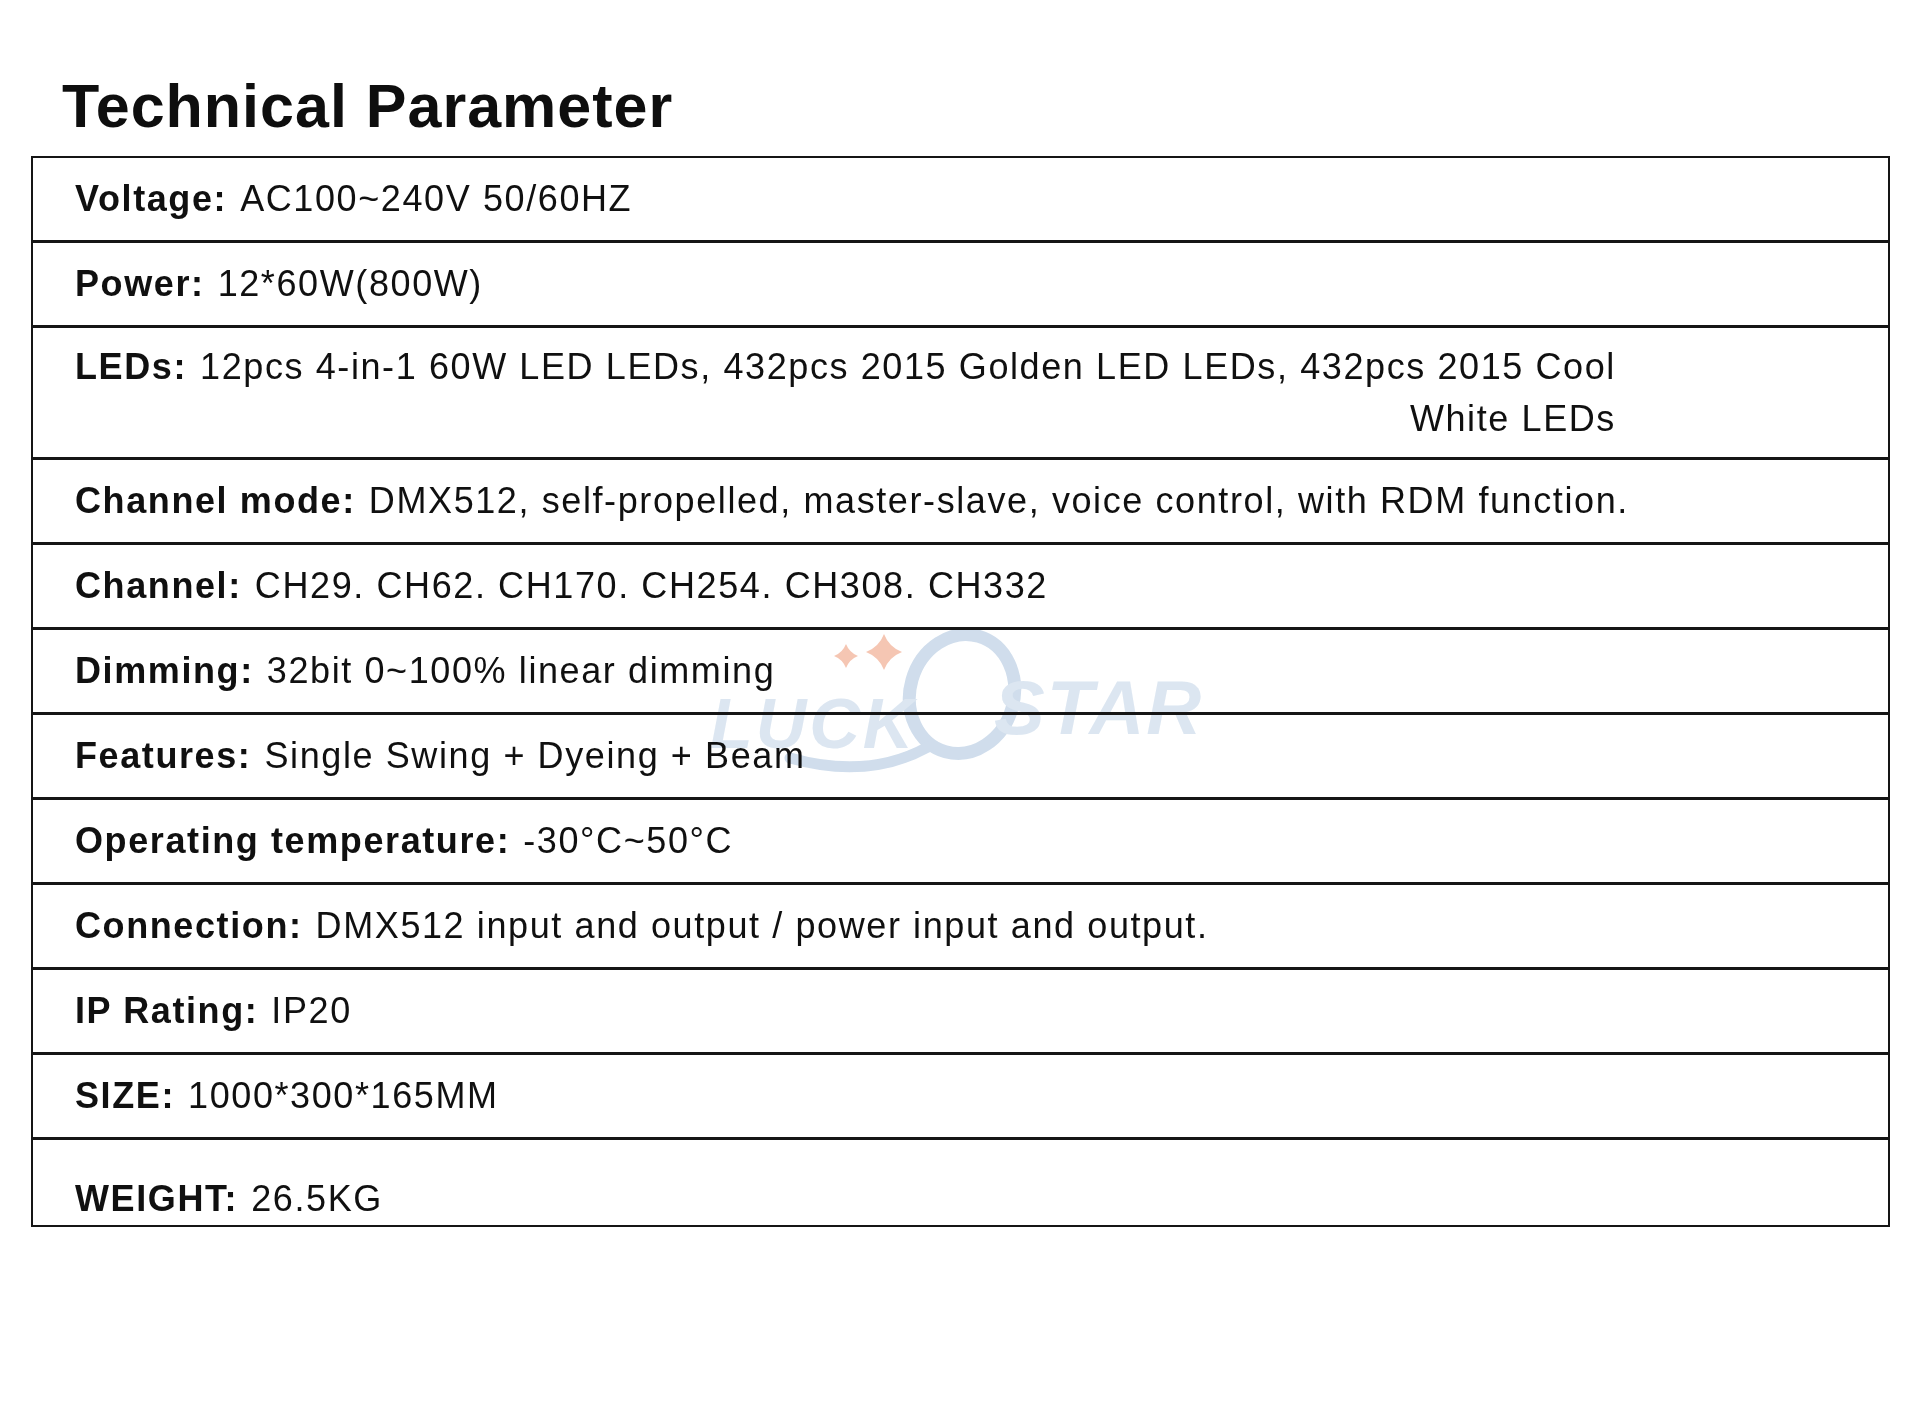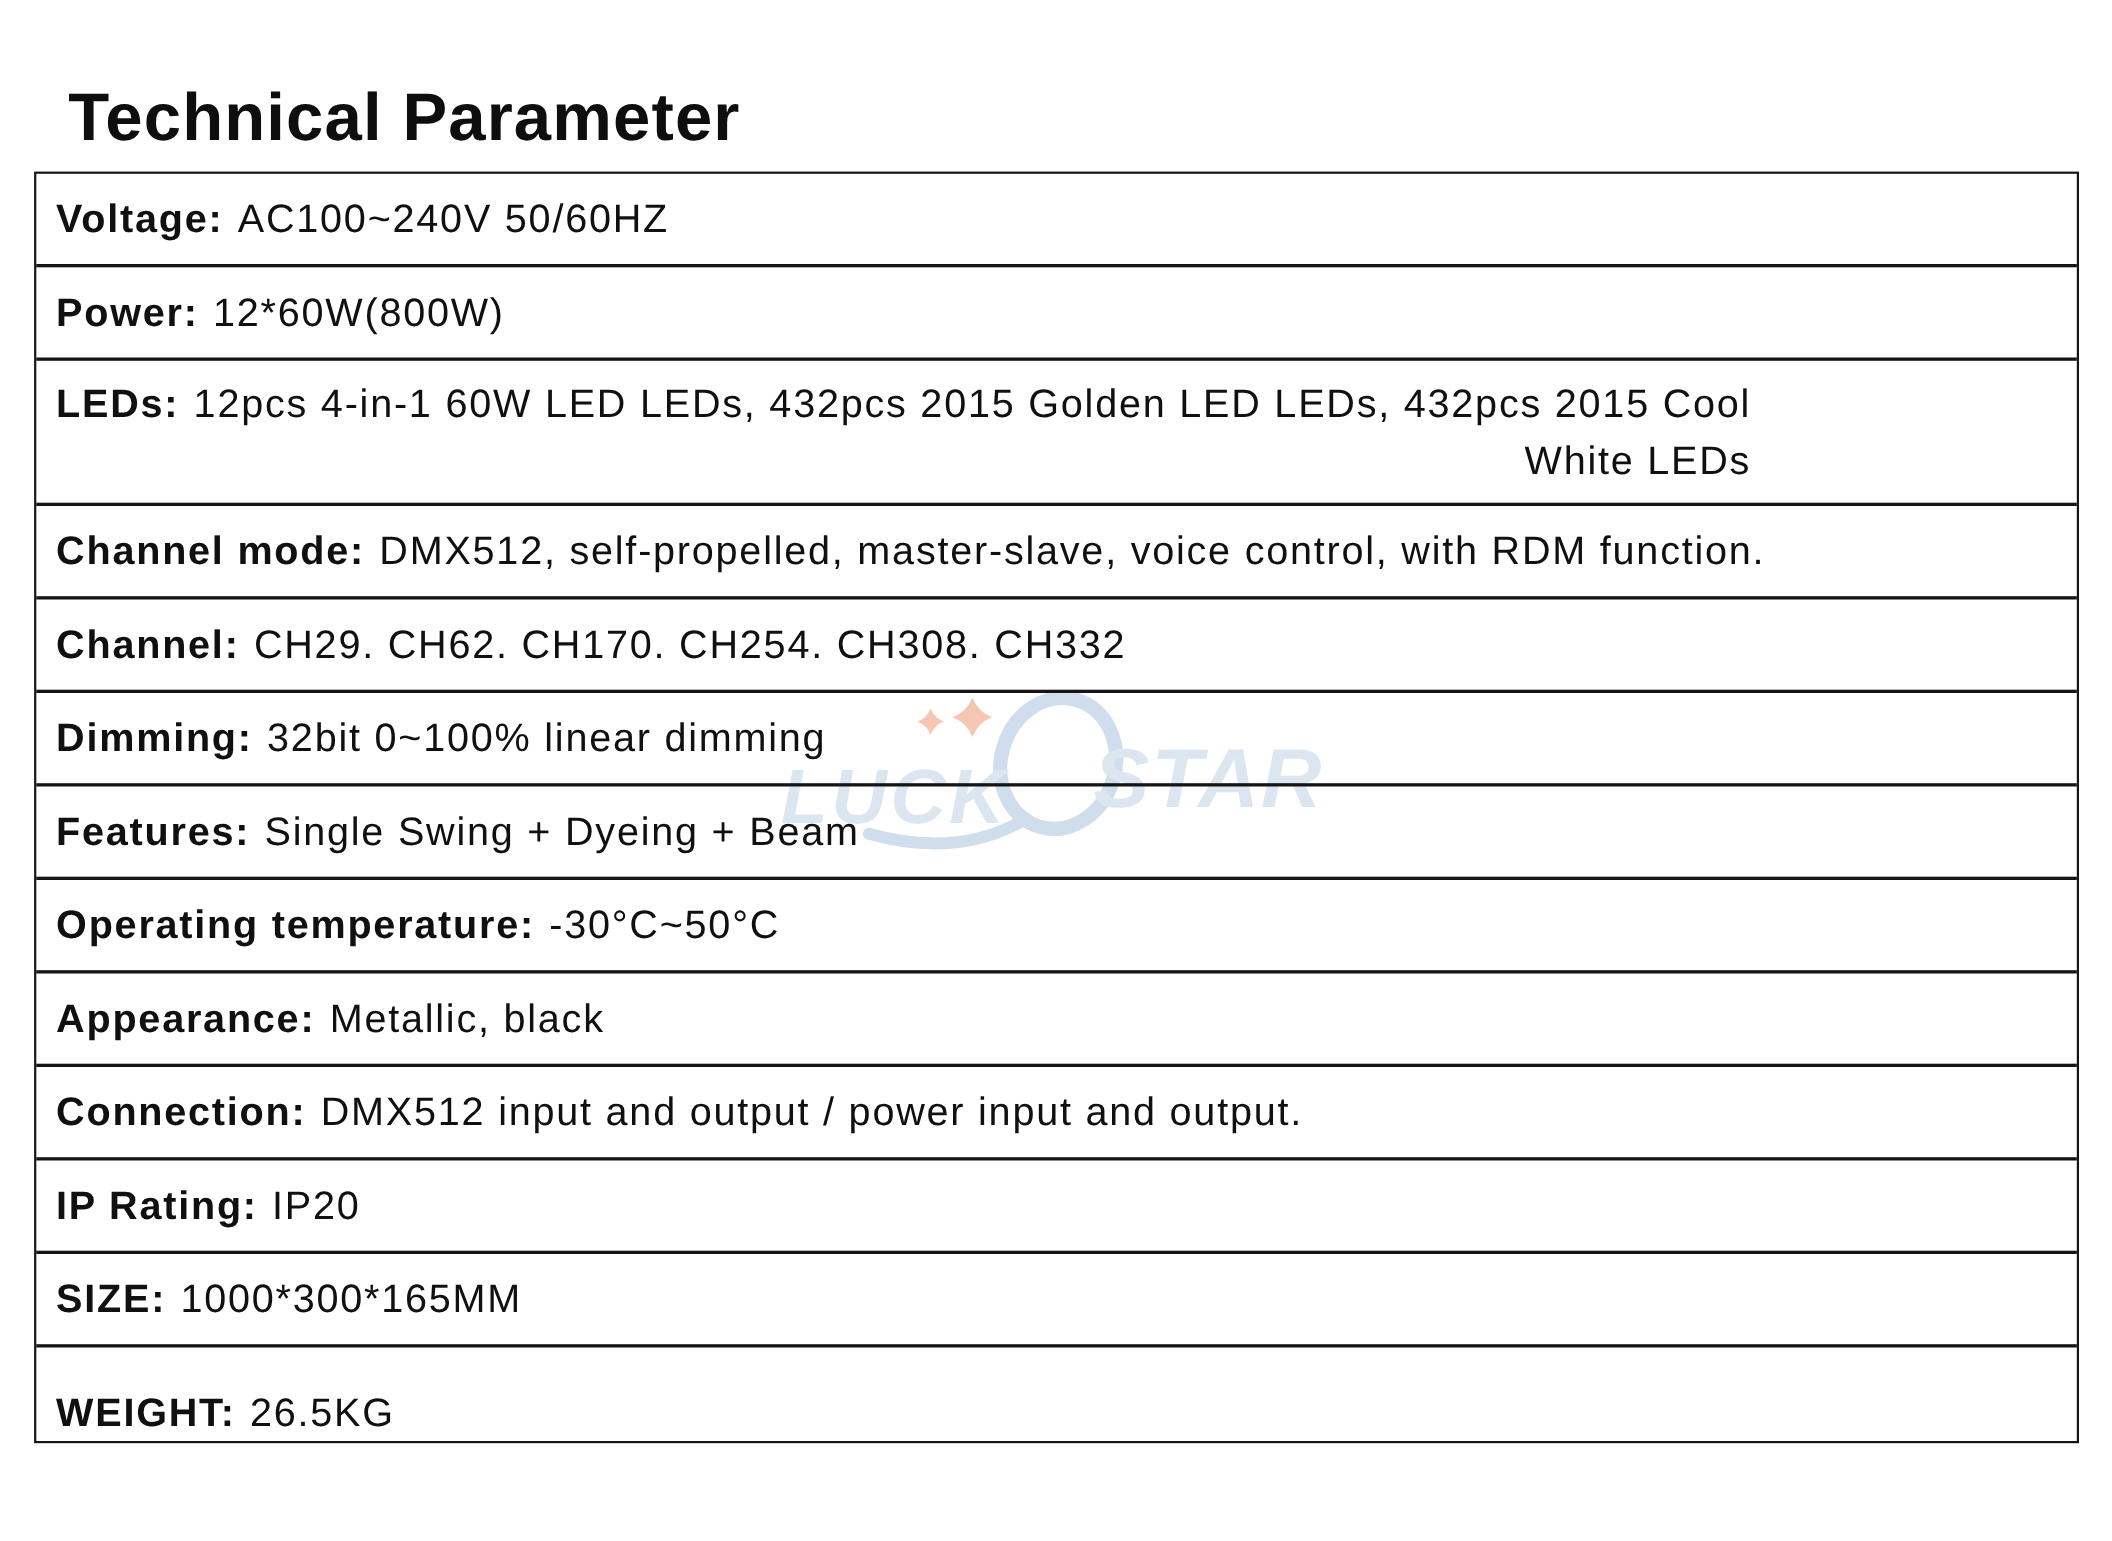--- a/index.html
+++ b/index.html
@@ -46,21 +46,21 @@
     box-sizing: border-box;
     border: 2px solid #151515;
     background: transparent;
   }
   .row {
     box-sizing: border-box;
     height: 85px;
     border-bottom: 3px solid #151515;
     display: flex;
     align-items: center;
-    padding-left: 18px;
+    padding-left: 42px;
     padding-right: 60px;
   }
   .row:last-child {
     border-bottom: none;
     align-items: flex-end;
   }
   .row-tall {
     height: 132px;
     text-align: right;
   }
@@ -127,23 +127,20 @@
 
   <div class="row">
     <div class="row-text"><span class="row-label">Features:</span><span class="row-value">Single Swing + Dyeing + Beam</span></div>
   </div>
 
   <div class="row">
     <div class="row-text"><span class="row-label">Operating temperature:</span><span class="row-value">-30°C~50°C</span></div>
   </div>
 
 
-  <div class="row">
-    <div class="row-text"><span class="row-label">Appearance:</span><span class="row-value">Metallic, black</span></div>
-  </div>
 
   <div class="row">
     <div class="row-text"><span class="row-label">Connection:</span><span class="row-value">DMX512 input and output / power input and output.</span></div>
   </div>
 
   <div class="row">
     <div class="row-text"><span class="row-label">IP Rating:</span><span class="row-value">IP20</span></div>
   </div>
 
   <div class="row">

